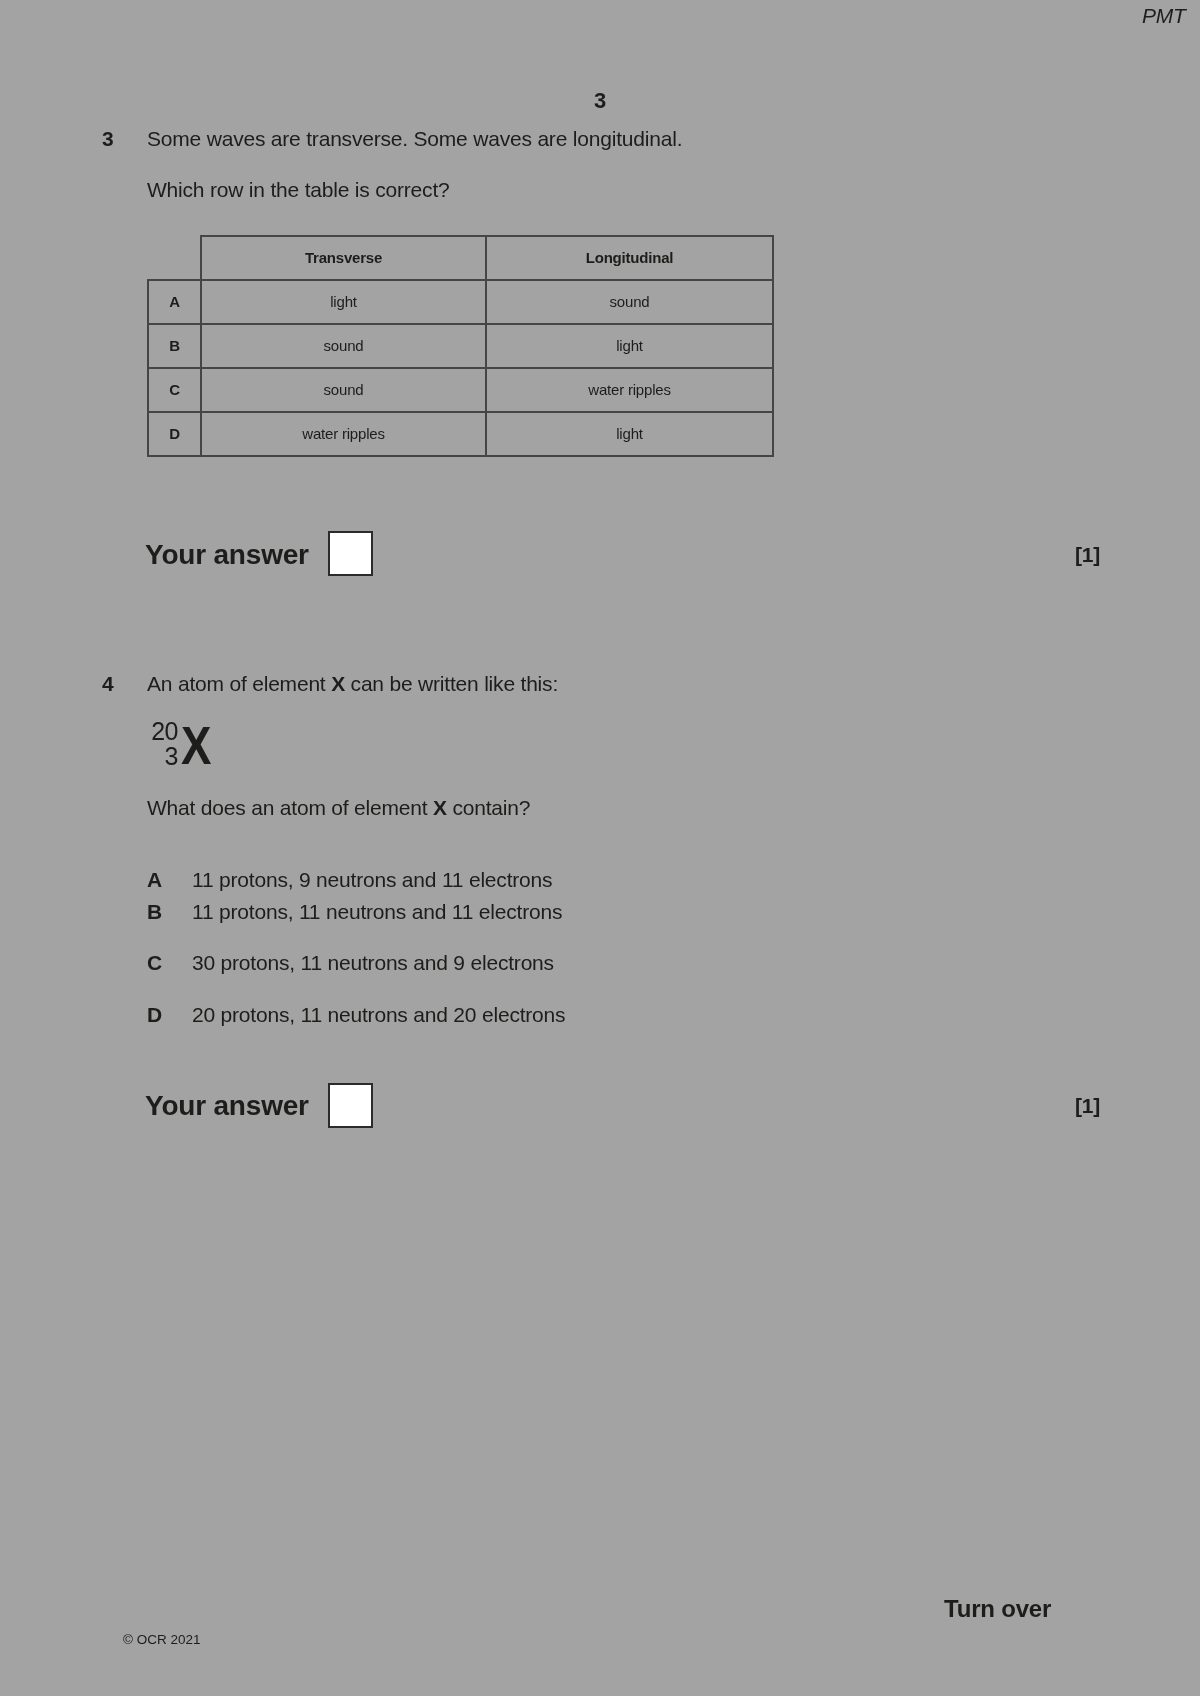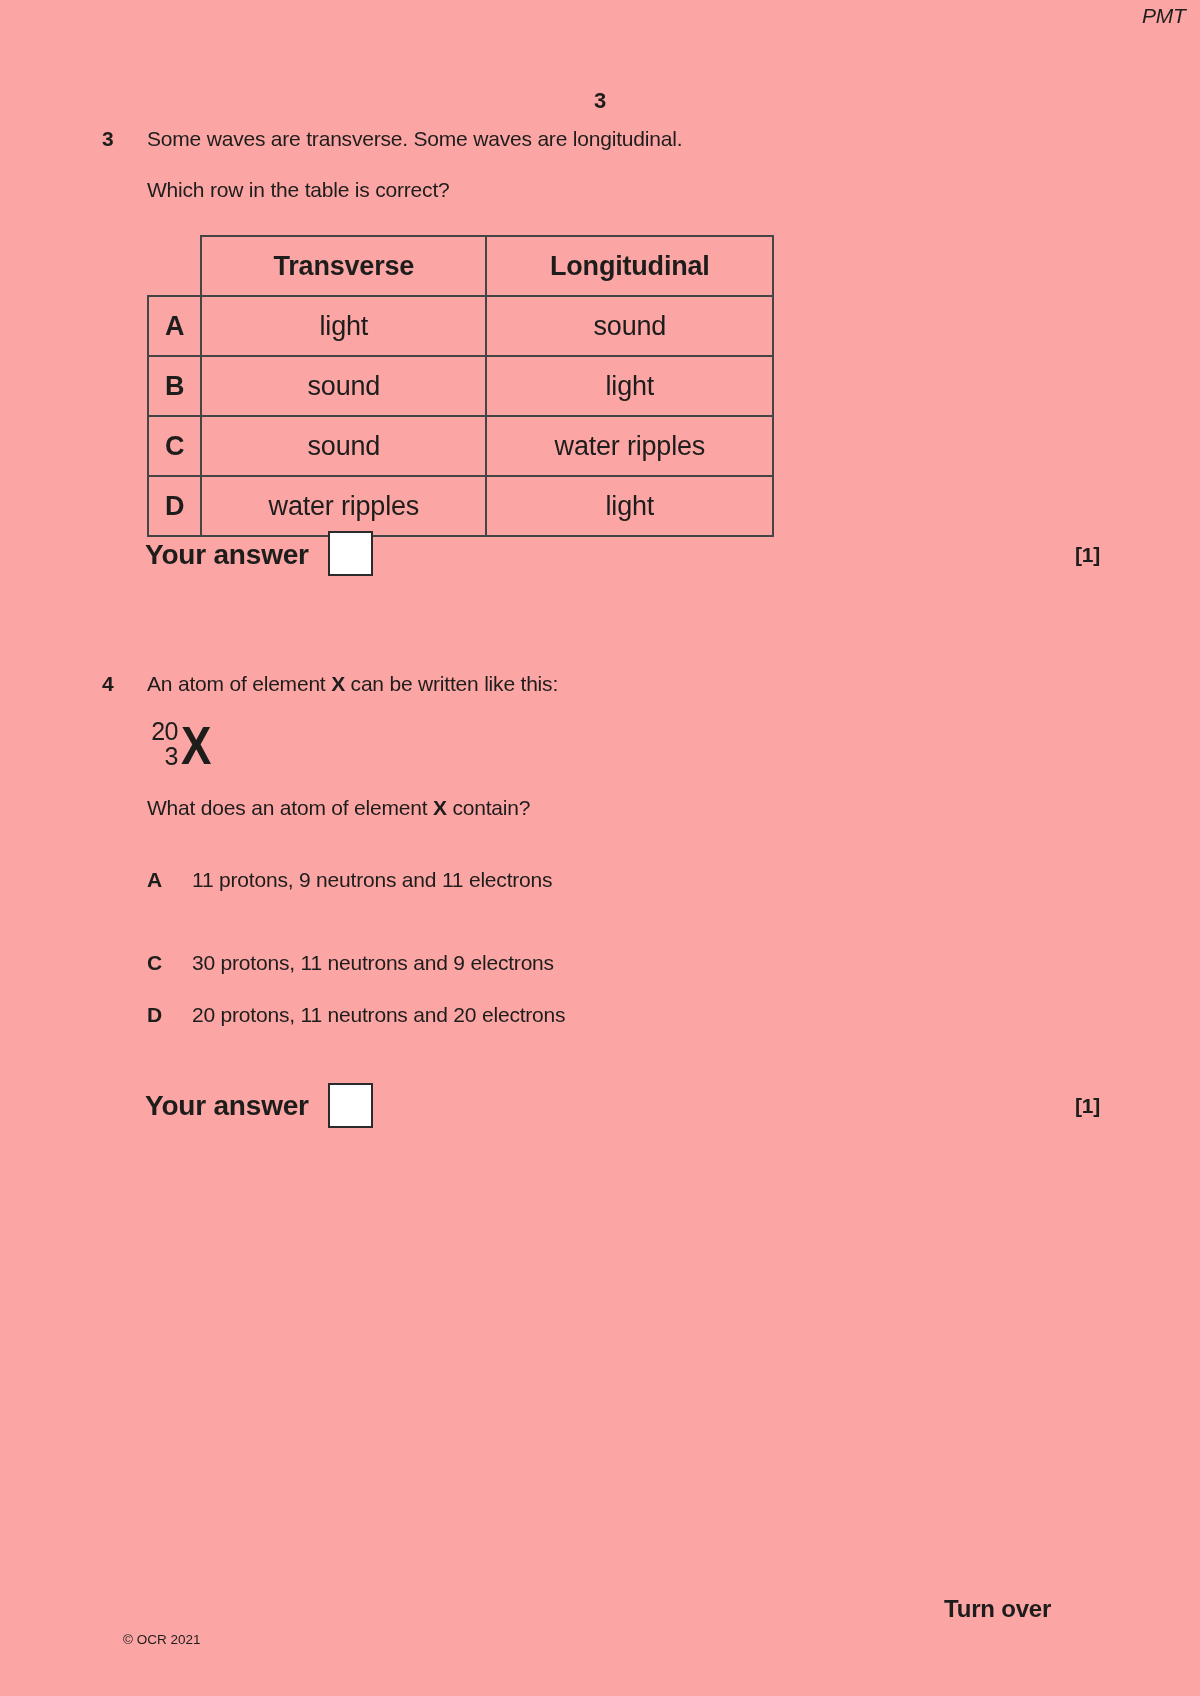--- a/index.html
+++ b/index.html
@@ -1,21 +1,21 @@
 <!DOCTYPE html>
 <html><head>
 <meta charset="utf-8">
 <style>
   html, body { margin: 0; padding: 0; background: #e8e8e8; }
   .page {
     position: relative;
     width: 1200px;
     height: 1696px;
     margin: 0 auto;
-    background: #fca5a5;
+    background: #a3a3a3;
     font-family: "Liberation Sans", sans-serif;
     color: #1d1d1b;
     letter-spacing: -0.2px;
     overflow: hidden;
   }
   .abs { position: absolute; }
   .txt { font-size: 21px; line-height: 26px; }
   .bold { font-weight: 700; }
 
   .pmt { top: 4px; left: 1142px; font-size: 21px; font-style: italic; color: #1d1d1b; }
@@ -25,23 +25,23 @@
   .qtext { left: 147px; }
   .q3-line { top: 126px; }
   .q3-sub  { top: 177px; }
 
   table.opts {
     position: absolute; left: 147px; top: 235px;
     border-collapse: collapse; table-layout: fixed;
   }
   table.opts td, table.opts th {
     border: 2px solid #454545;
-    font-size: 27px; line-height: 26px;
+    font-size: 15px; line-height: 26px;
     text-align: center; vertical-align: middle;
-    height: 34px; padding: 16px; box-sizing: border-box;
+    height: 34px; padding: 8px; box-sizing: border-box;
     font-weight: 400; letter-spacing: -0.2px;
   }
   table.opts th { font-weight: 700; }
   table.opts td.lbl { font-weight: 700; }
   table.opts td.corner { border: none; background: transparent; }
 
   .ans-label { font-size: 28px; line-height: 26px; font-weight: bold; }
   .ans-box {
     width: 45px; height: 45px;
     border: 2px solid #2b2b2b; background: #ffffff;
@@ -130,20 +130,23 @@
       <div>3</div>
     </div>
     <span class="sym">X</span>
   </div>
 
   <div class="abs txt qtext q4-sub"><span>What does an atom of element </span><span class="bold">X</span><span> contain?</span></div>
 
   <div class="abs opt opt-a">
     <span class="opt-letter">A</span><span>11 protons, 9 neutrons and 11 electrons</span>
   </div>
+  <div class="abs opt opt-b">
+    <span class="opt-letter">B</span><span>11 protons, 11 neutrons and 11 electrons</span>
+  </div>
   <div class="abs opt opt-c">
     <span class="opt-letter">C</span><span>30 protons, 11 neutrons and 9 electrons</span>
   </div>
   <div class="abs opt opt-d">
     <span class="opt-letter">D</span><span>20 protons, 11 neutrons and 20 electrons</span>
   </div>
 
   <div class="abs ans-label" style="left:145px; top:1093px;">Your answer</div>
   <div class="abs ans-box" style="left:328px; top:1083px;"></div>
   <div class="abs marks" style="left:1048px; top:1093px;">[1]</div>

